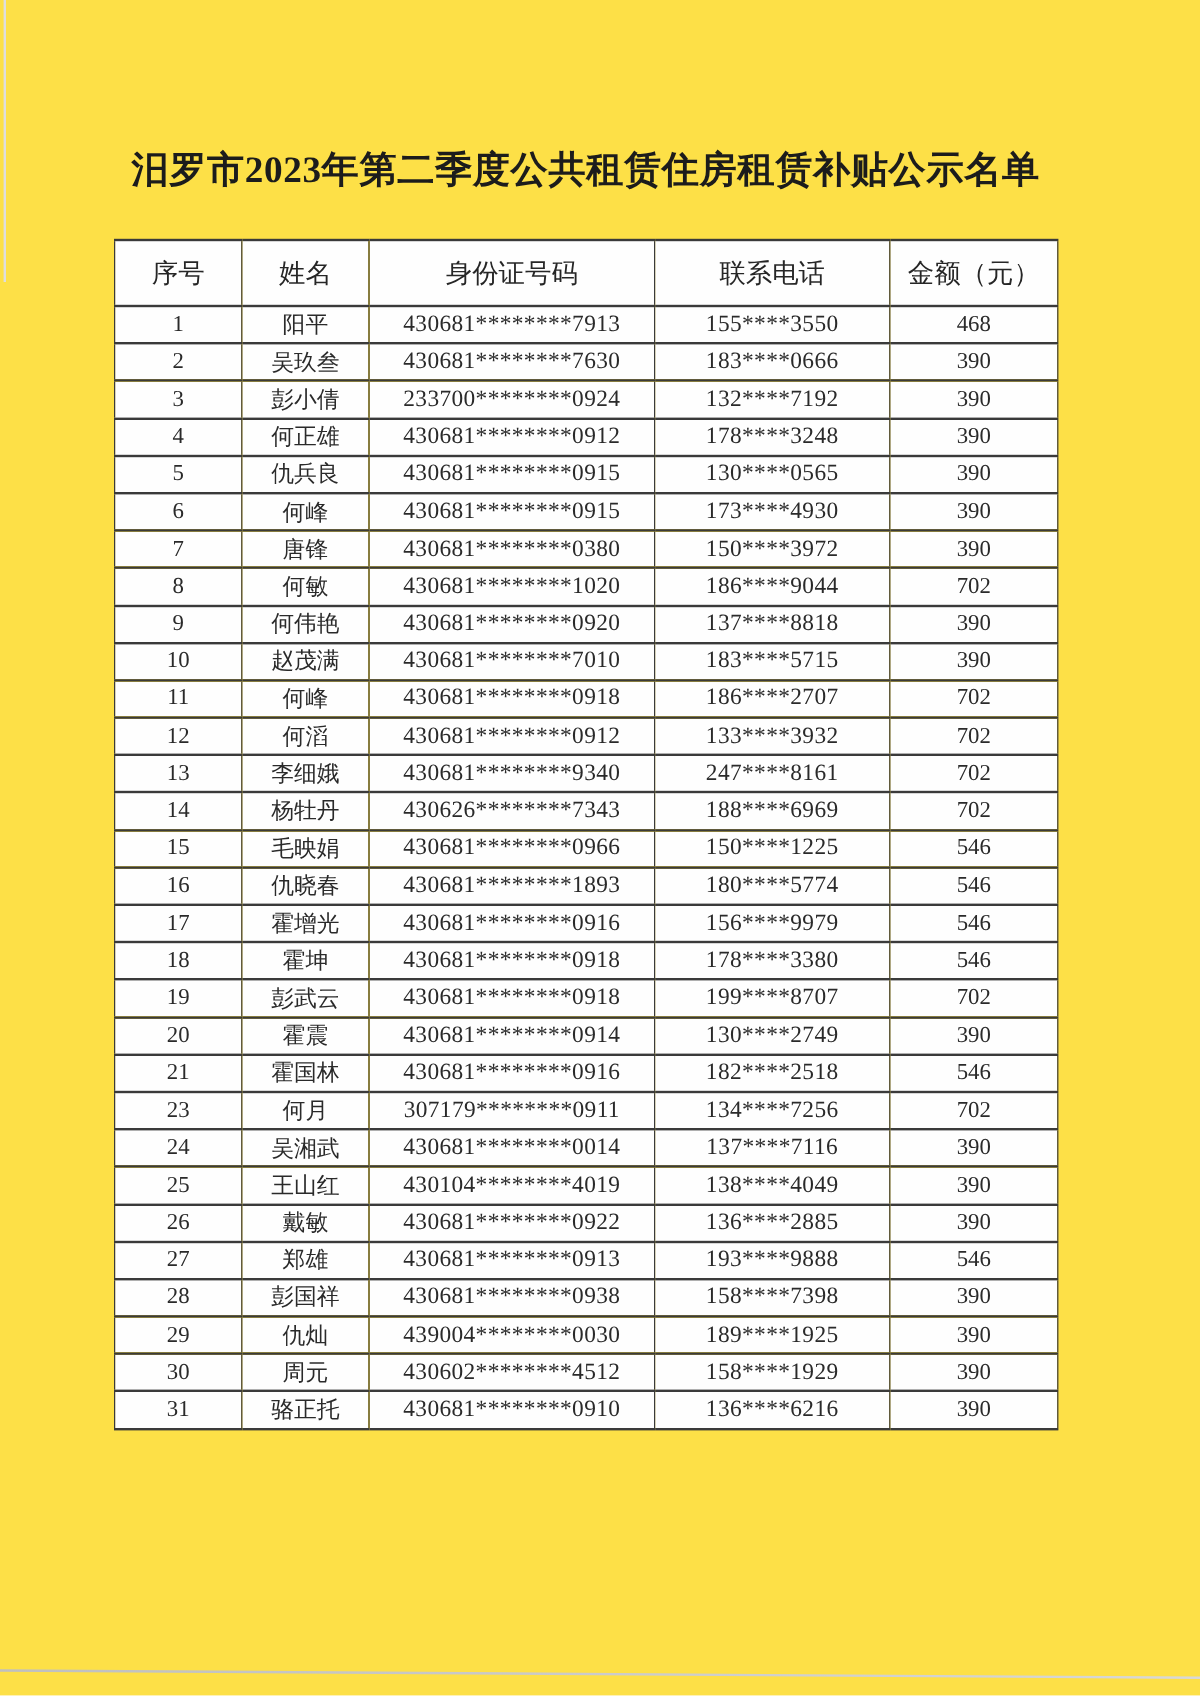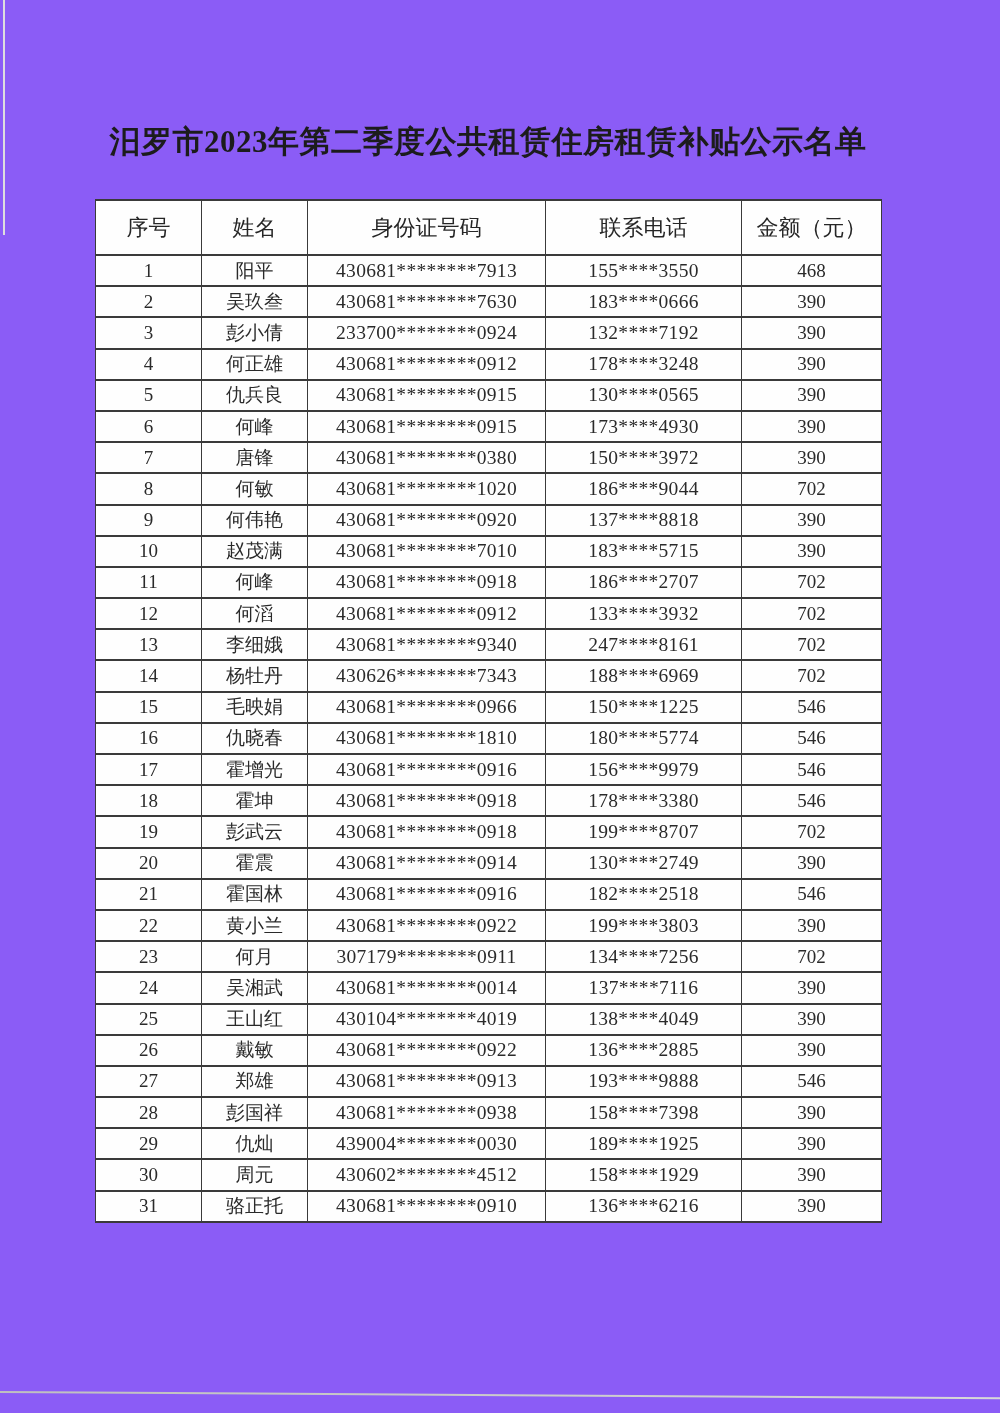--- a/index.html
+++ b/index.html
@@ -4,21 +4,21 @@
 <style>
   html, body {
     margin: 0;
     padding: 0;
     background: #ffffff;
   }
   .page {
     position: relative;
     width: 1000px;
     height: 1413px;
-    background: #8b5cf6;
+    background: #fde047;
     overflow: hidden;
     font-family: "Liberation Serif", "DejaVu Serif", serif;
     color: #222222;
   }
   .doc-title {
     position: absolute;
     top: 100px;
     left: 95px;
     width: 786px;
     text-align: center;
@@ -213,21 +213,21 @@
         <tr data-name="table-row">
           <td data-name="cell-index">15</td>
           <td data-name="cell-name">毛映娟</td>
           <td data-name="cell-id-number">430681********0966</td>
           <td data-name="cell-phone">150****1225</td>
           <td data-name="cell-amount">546</td>
         </tr>
         <tr data-name="table-row">
           <td data-name="cell-index">16</td>
           <td data-name="cell-name">仇晓春</td>
-          <td data-name="cell-id-number">430681********1810</td>
+          <td data-name="cell-id-number">430681********1893</td>
           <td data-name="cell-phone">180****5774</td>
           <td data-name="cell-amount">546</td>
         </tr>
         <tr data-name="table-row">
           <td data-name="cell-index">17</td>
           <td data-name="cell-name">霍增光</td>
           <td data-name="cell-id-number">430681********0916</td>
           <td data-name="cell-phone">156****9979</td>
           <td data-name="cell-amount">546</td>
         </tr>
@@ -253,27 +253,20 @@
           <td data-name="cell-amount">390</td>
         </tr>
         <tr data-name="table-row">
           <td data-name="cell-index">21</td>
           <td data-name="cell-name">霍国林</td>
           <td data-name="cell-id-number">430681********0916</td>
           <td data-name="cell-phone">182****2518</td>
           <td data-name="cell-amount">546</td>
         </tr>
         <tr data-name="table-row">
-          <td data-name="cell-index">22</td>
-          <td data-name="cell-name">黄小兰</td>
-          <td data-name="cell-id-number">430681********0922</td>
-          <td data-name="cell-phone">199****3803</td>
-          <td data-name="cell-amount">390</td>
-        </tr>
-        <tr data-name="table-row">
           <td data-name="cell-index">23</td>
           <td data-name="cell-name">何月</td>
           <td data-name="cell-id-number">307179********0911</td>
           <td data-name="cell-phone">134****7256</td>
           <td data-name="cell-amount">702</td>
         </tr>
         <tr data-name="table-row">
           <td data-name="cell-index">24</td>
           <td data-name="cell-name">吴湘武</td>
           <td data-name="cell-id-number">430681********0014</td>

